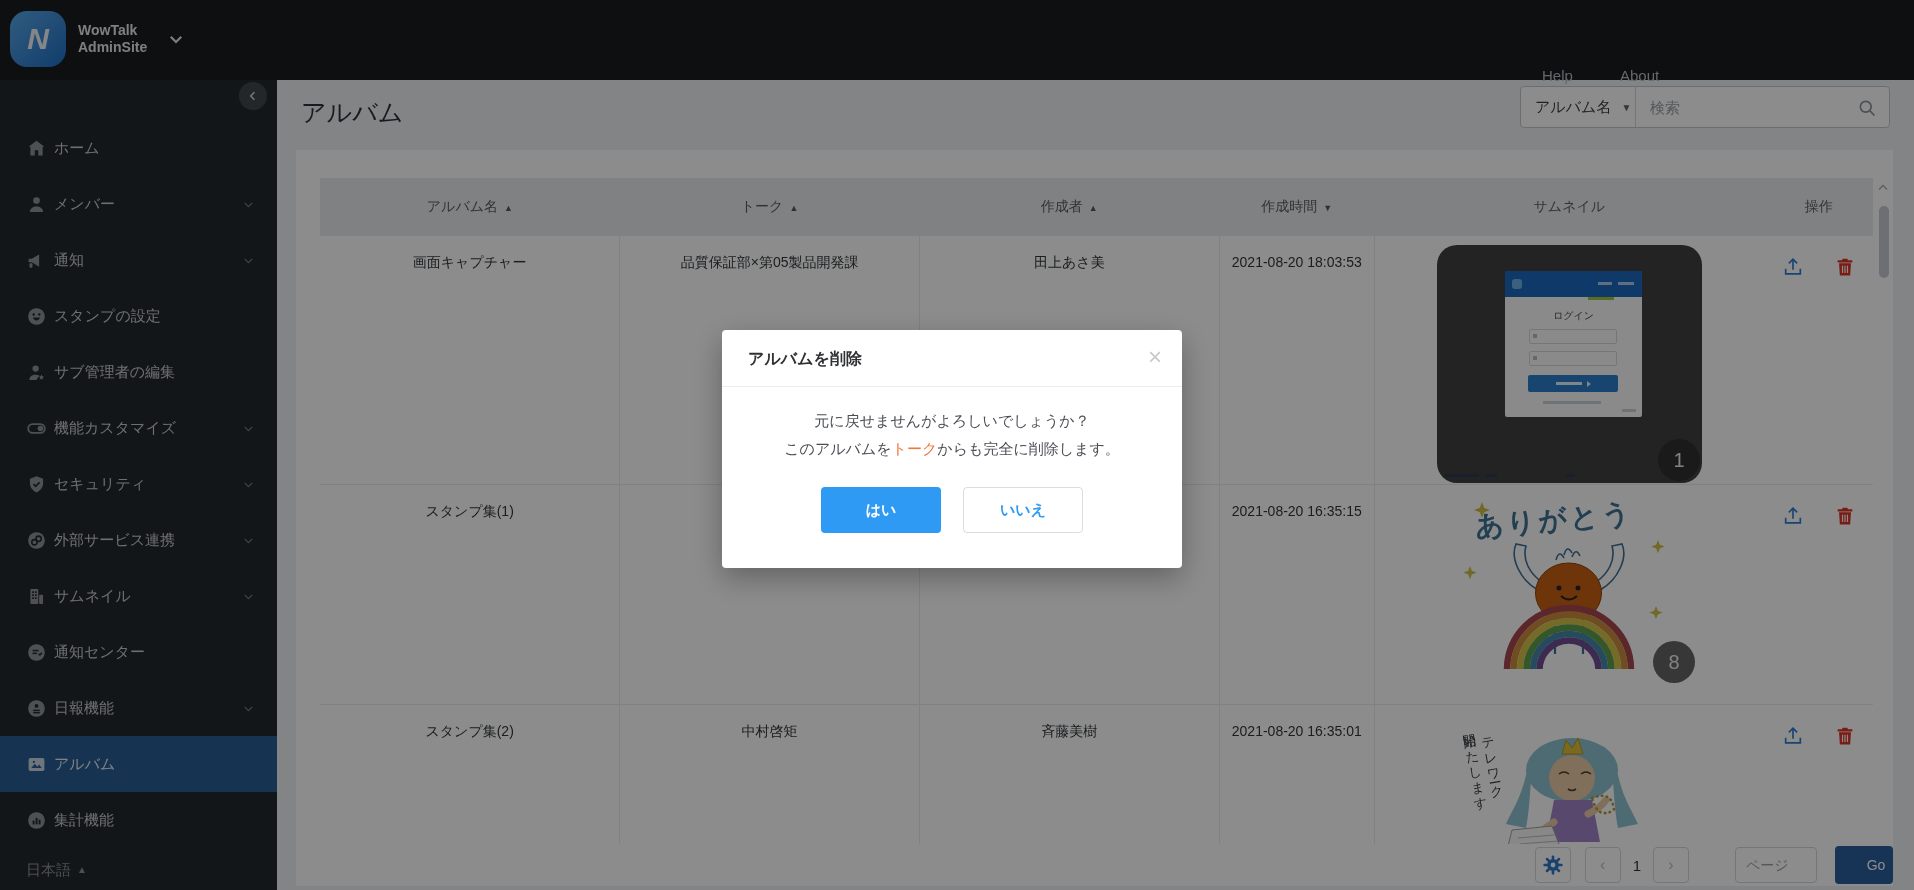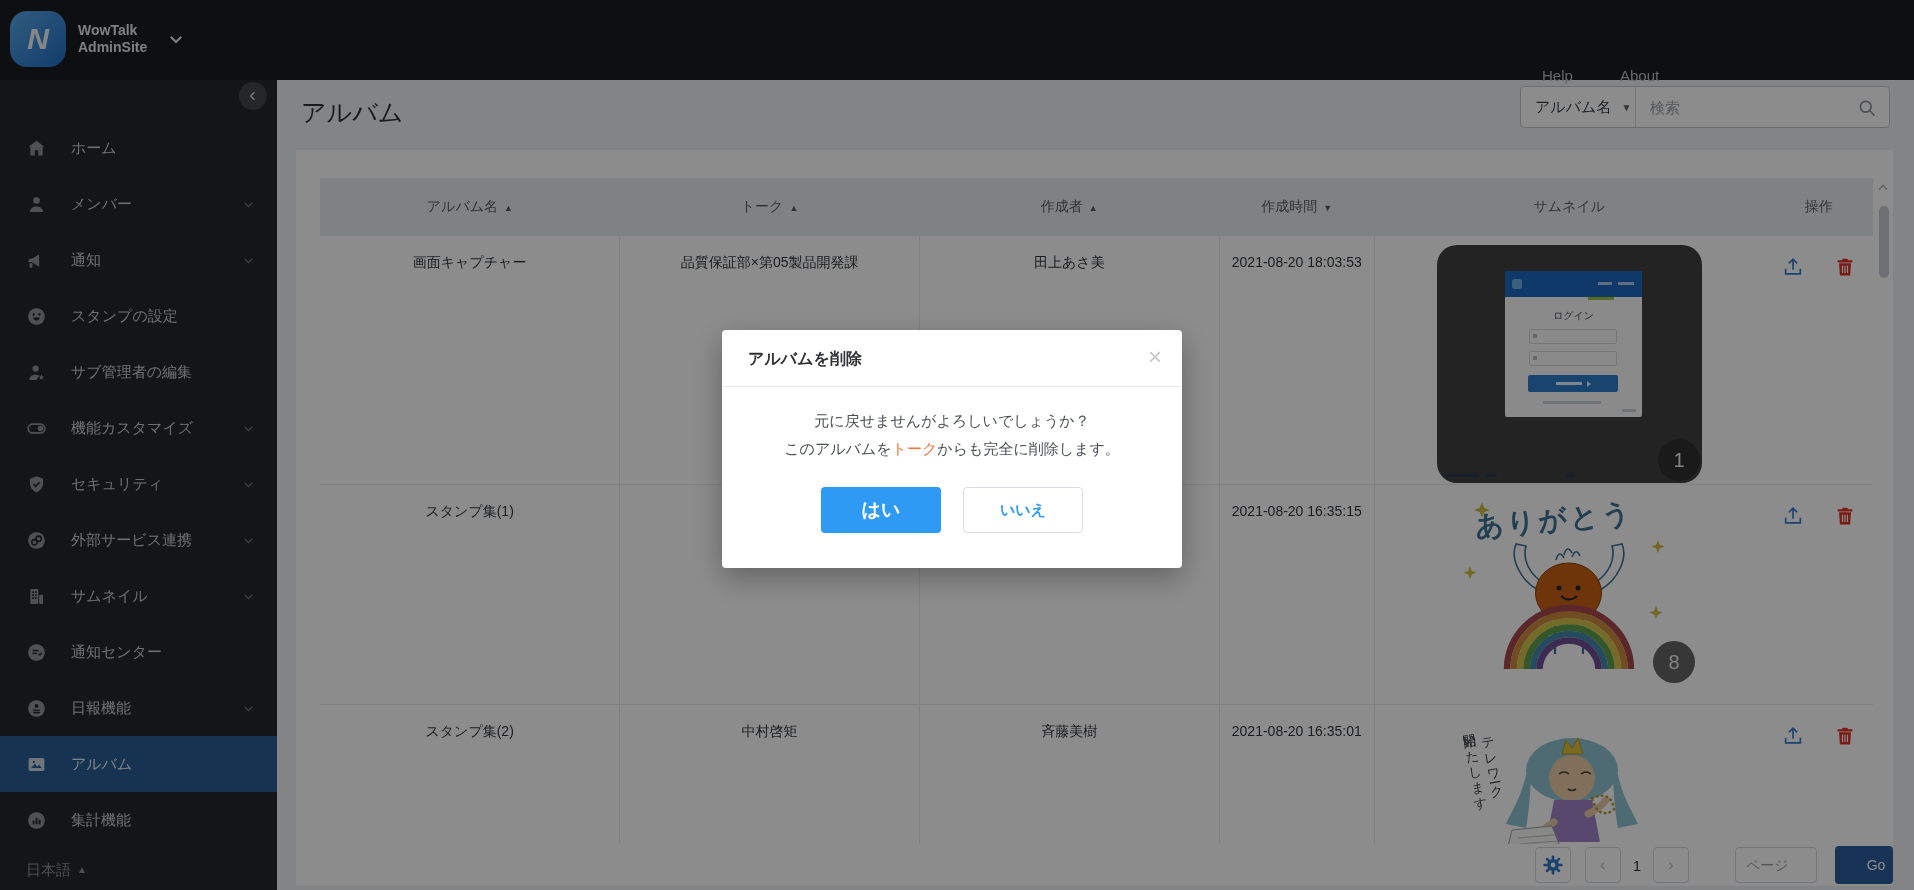--- a/index.html
+++ b/index.html
@@ -11,21 +11,21 @@
   .logo{width:56px;height:56px;border-radius:17px;background:linear-gradient(135deg,#5aa7e8,#1f6fc4);
     display:flex;align-items:center;justify-content:center;color:#f2f5f8;font-weight:bold;
     font-size:30px;font-style:italic;}
   .brand-text{color:#e3e7ea;font-size:14px;font-weight:bold;line-height:17px;}
   .brand-chev{width:18px;height:18px;color:#dfe3e7;margin-left:8px}
   .top-link{position:absolute;top:23px;font-size:15px;color:#b8bcc0;cursor:pointer;margin-top:44px;}
   .top-link.help{left:1542px}.top-link.about{left:1620px}
   
   .sidebar{position:fixed;left:0;top:80px;width:277px;height:810px;background:#24282e;z-index:10;}
   .s-menu{padding-top:40px;}
-  .s-item{height:56px;display:flex;align-items:center;padding-left:26px;gap:24px;cursor:pointer;}
+  .s-item{height:56px;display:flex;align-items:center;padding-left:26px;gap:7px;cursor:pointer;}
   .icn{width:21px;height:21px;flex:none;color:#8d949b;}
   .s-label{color:#c6cbd0;font-size:15px;}
   .chev{width:13px;height:13px;color:#70777e;margin-left:auto;margin-right:22px;flex:none;}
   .s-item.active{background:#2b5d95;}
   .s-item.active .s-label{color:#e9eef4;}
   .s-item.active .icn{color:#c9d6e4;}
   .lang{position:absolute;left:26px;bottom:10px;color:#8a9096;font-size:15px;cursor:pointer;}
   .lang .tri{font-size:10px;vertical-align:2px;margin-left:6px;}
   .collapse-btn{position:fixed;left:239px;top:82px;width:28px;height:28px;border-radius:50%;
     background:#43484d;z-index:12;display:flex;align-items:center;justify-content:center;cursor:pointer;}
@@ -104,21 +104,21 @@
   .mask{position:fixed;inset:0;background:rgba(0,0,0,0.45);z-index:40;}
   .modal{position:fixed;left:722px;top:330px;width:460px;height:238px;background:#fff;border-radius:4px;
     z-index:50;box-shadow:0 10px 30px rgba(0,0,0,.3);box-sizing:border-box;}
   .modal-head{position:relative;height:56px;border-bottom:1px solid #ebeef0;}
   .modal-title{position:absolute;left:26px;top:19px;font-size:16px;font-weight:bold;color:#303133;}
   .modal-close{position:absolute;right:20px;top:12px;font-size:24px;color:#c8cacc;cursor:pointer;line-height:30px;}
   .modal-body{text-align:center;font-size:15px;color:#4a4e54;line-height:28px;padding-top:20px;}
   .talk-em{color:#f0743c;}
   .modal-foot{display:flex;justify-content:center;gap:22px;margin-top:24px;}
   .btn-yes{width:120px;height:46px;background:#2f9af3;border:0;border-radius:4px;color:#fff;
-    font-size:19px;font-weight:bold;cursor:pointer;font-family:inherit;}
+    font-size:15px;font-weight:bold;cursor:pointer;font-family:inherit;}
   .btn-no{width:120px;height:46px;background:#fff;border:1px solid #d9dce2;border-radius:4px;
     color:#2f9af3;font-size:15px;font-weight:bold;cursor:pointer;font-family:inherit;}
 </style>
 </head>
 <body>
 
 <div class="topbar">
   <div class="brand-wrap">
     <div class="logo">N</div>
     <div class="brand-text">

